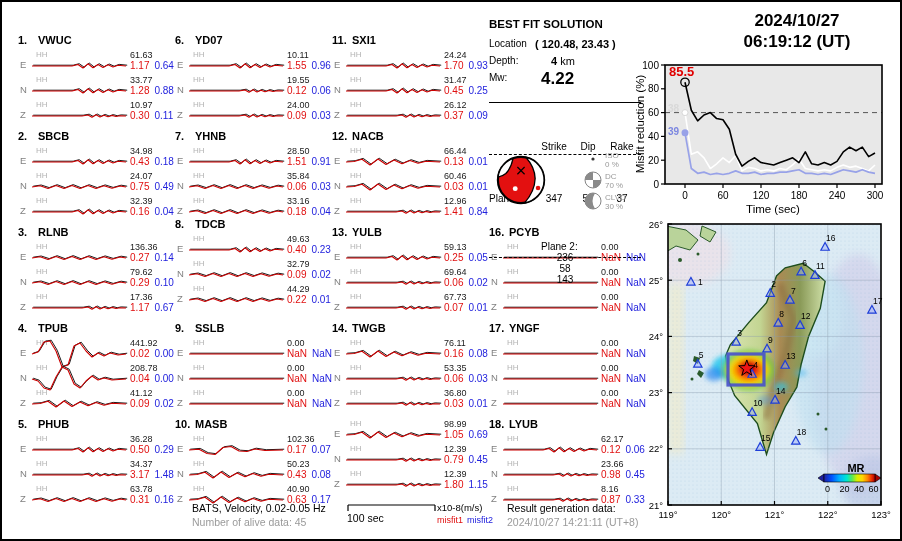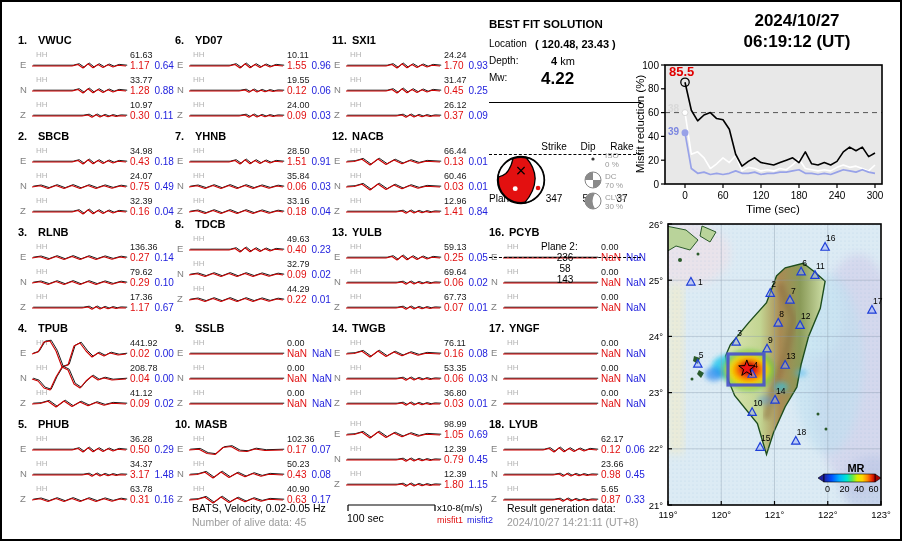--- a/index.html
+++ b/index.html
@@ -780,21 +780,21 @@
           </div>
         </div>
         <div class="crow">
           <span class="clab">Z</span>
           <span class="chh">HH</span>
           <svg class="trace">
             <polyline points="1.2,16.2 51.2,16.2 57.2,15.2 61.2,17.4 65.2,15 69.2,17.2 73.2,15.399999999999999 77.2,17 81.2,15.599999999999998 85.2,16.7 89.2,15.899999999999999 95.2,16.2" fill="none" stroke="#1a1a1a" stroke-width="1" stroke-linejoin="round"></polyline>
             <polyline points="0,17 50,17 56,16 60,18.2 64,15.8 68,18 72,16.2 76,17.8 80,16.4 84,17.5 88,16.7 94,17" fill="none" stroke="#cc0000" stroke-width="1.1" stroke-linejoin="round"></polyline>
           </svg>
           <div class="vals">
-            <div class="amp">5.65</div>
+            <div class="amp">8.16</div>
             <div class="mf"><span class="m1">0.87</span><span class="m2">0.33</span></div>
           </div>
         </div>
       </div>
     </div>
 
   <div id="solution">
     <div id="sol-title">BEST FIT SOLUTION</div>
     <div class="sol-row">
       <span class="sol-lab">Location</span>

